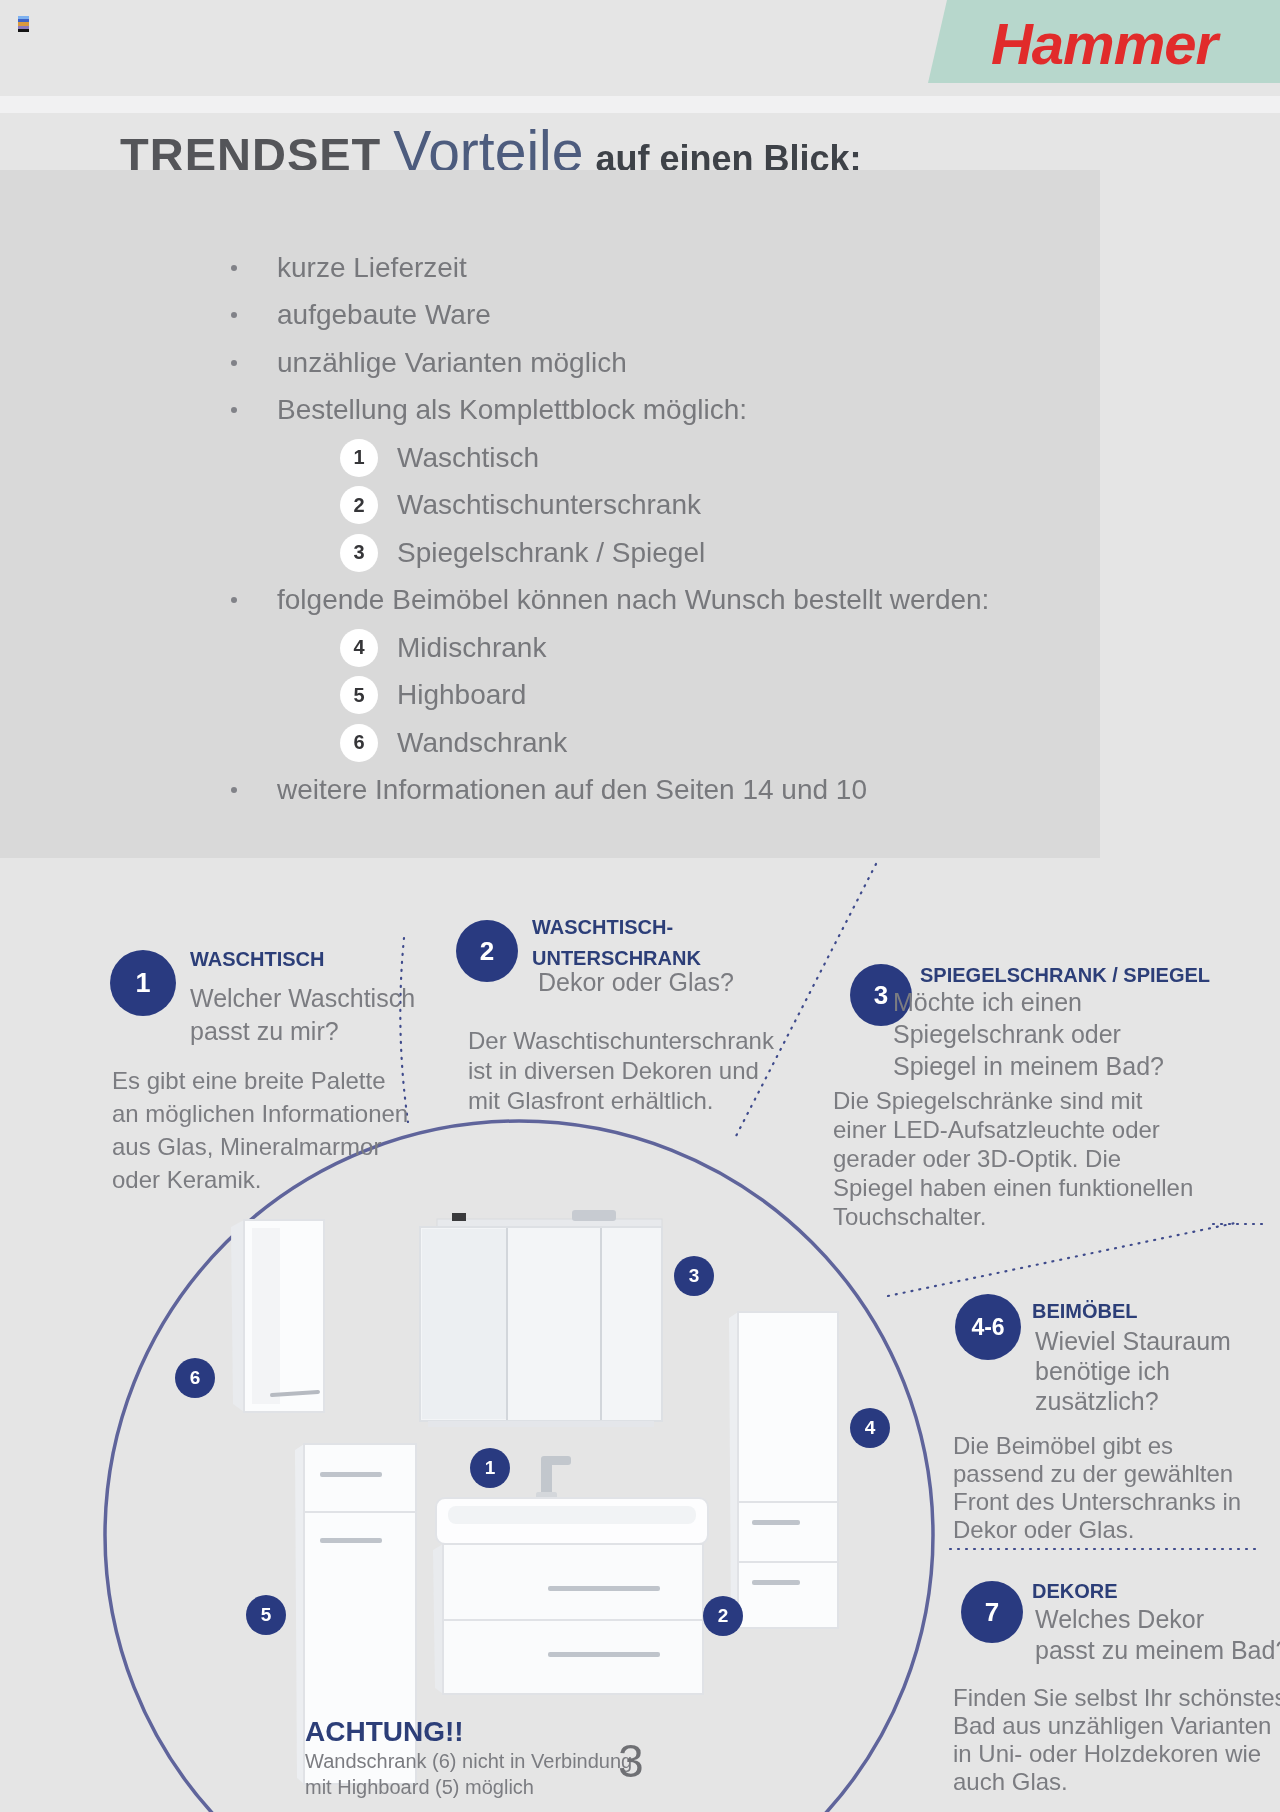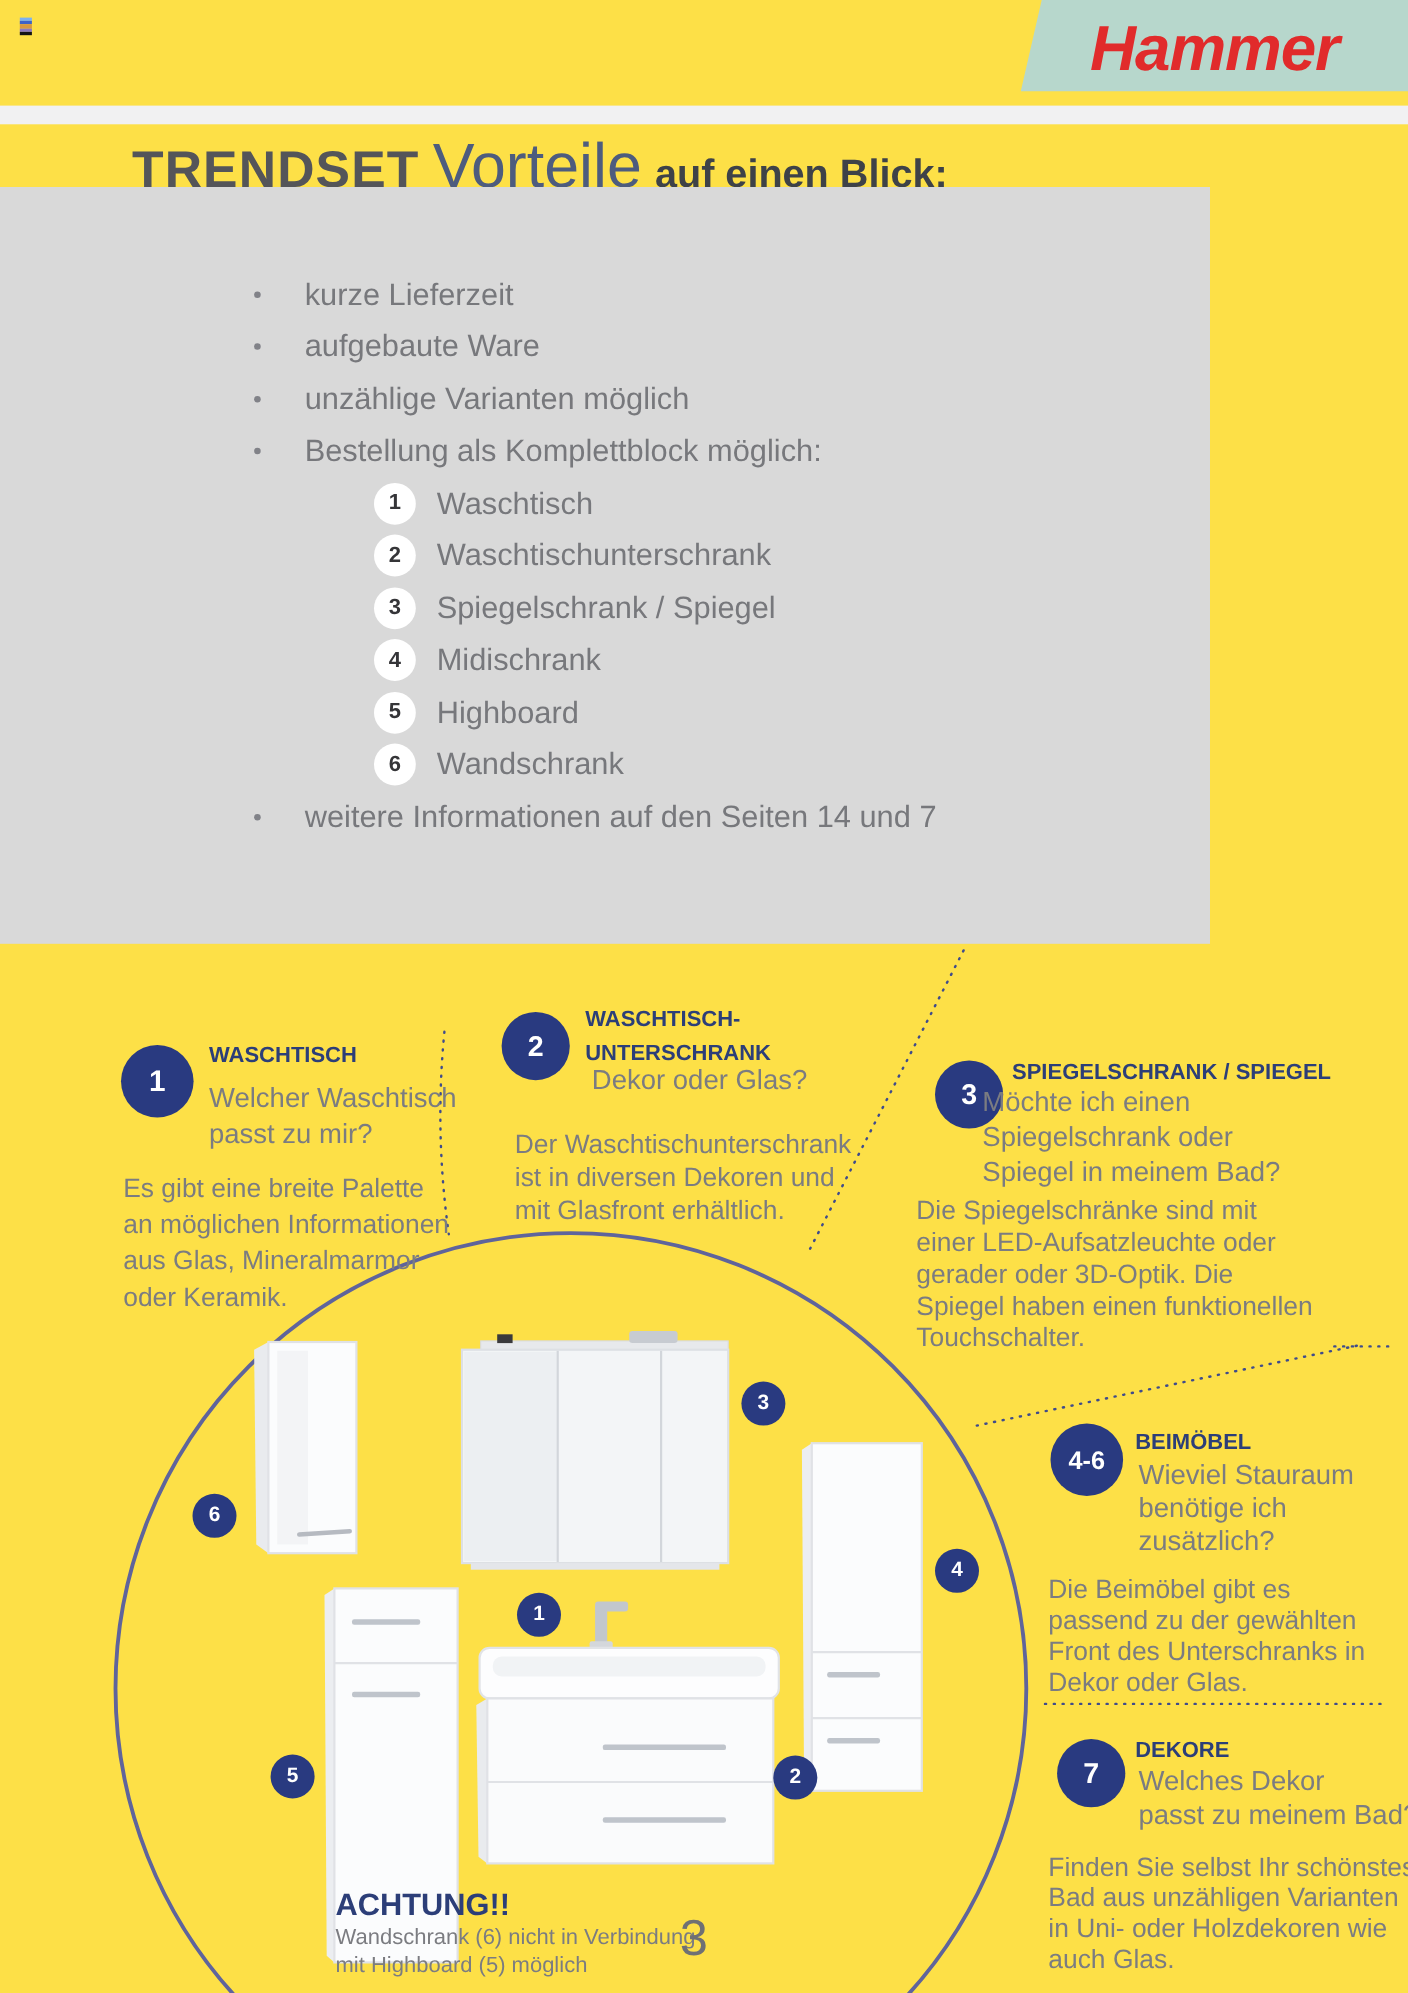--- a/index.html
+++ b/index.html
@@ -1,16 +1,16 @@
 <!DOCTYPE html>
 <html><head>
 <meta charset="utf-8">
 <style>
   html,body{margin:0;padding:0;background:#ffffff;}
-  .page{position:relative;width:1280px;height:1812px;background:#fde047;overflow:hidden;
+  .page{position:relative;width:1280px;height:1812px;background:#e5e5e5;overflow:hidden;
         font-family:"Liberation Sans", sans-serif;}
   .abs{position:absolute;}
 
   
   .top-strip{left:0;top:96px;width:1280px;height:17px;background:#f1f1f2;}
   .mini-icon{left:18px;top:16px;width:11px;height:16px;display:flex;flex-direction:column;}
   .mini-icon div{width:11px;flex:1;}
 
   
   .title-row{left:120px;top:118px;display:flex;align-items:baseline;white-space:nowrap;}
@@ -95,35 +95,39 @@
           <span class="btext">Waschtisch</span>
         </div>
         <div class="b-row num">
           <span class="numcircle">2</span>
           <span class="btext">Waschtischunterschrank</span>
         </div>
         <div class="b-row num">
           <span class="numcircle">3</span>
           <span class="btext">Spiegelschrank / Spiegel</span>
         </div>
+        <div class="b-row bullet">
+          <span class="bdot"></span>
+          <span class="btext">folgende Beimöbel können nach Wunsch bestellt werden:</span>
+        </div>
         <div class="b-row num">
           <span class="numcircle">4</span>
           <span class="btext">Midischrank</span>
         </div>
         <div class="b-row num">
           <span class="numcircle">5</span>
           <span class="btext">Highboard</span>
         </div>
         <div class="b-row num">
           <span class="numcircle">6</span>
           <span class="btext">Wandschrank</span>
         </div>
         <div class="b-row bullet">
           <span class="bdot"></span>
-          <span class="btext">weitere Informationen auf den Seiten 14 und 7</span>
+          <span class="btext">weitere Informationen auf den Seiten 14 und 10</span>
         </div>
       </div>
   </div>
 
   <svg class="abs illus" viewBox="0 0 1280 1812">
 
     <circle cx="519" cy="1535" r="414" fill="none" stroke="#5f649b" stroke-width="3.5"></circle>
 
     <g stroke="#3f4b8c" stroke-width="2.2" stroke-dasharray="1 7" stroke-linecap="round" fill="none">
       <path d="M 404 938 Q 395 1030 408 1122"></path>

